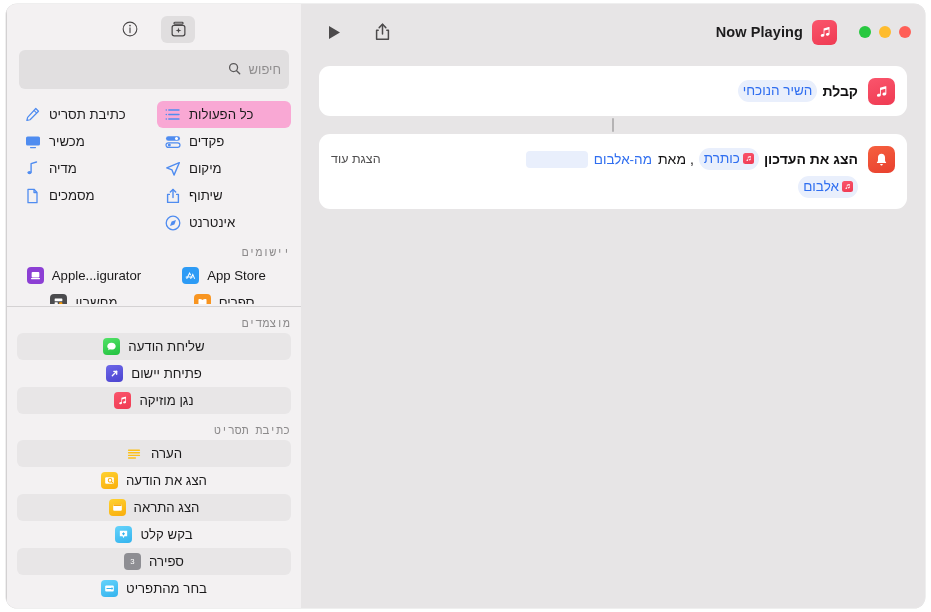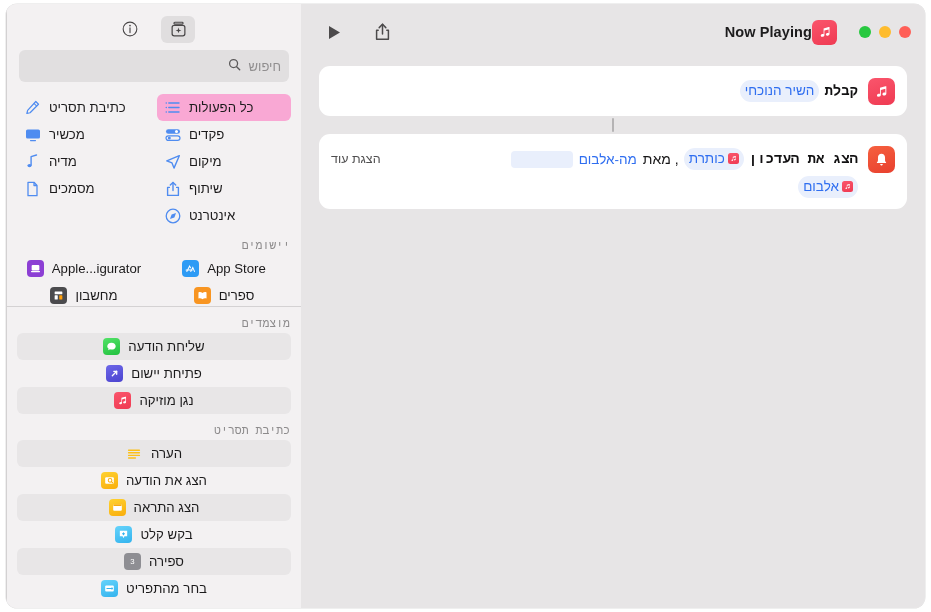--- a/index.html
+++ b/index.html
@@ -35,21 +35,21 @@
     direction: ltr;
     position: relative;
   }
   .tb-btn {
     width: 30px; height: 28px;
     display: flex; align-items: center; justify-content: center;
     border-radius: 6px;
     color: #4c4a4b;
   }
   #main-toolbar .spacer { flex: 1 1 auto; }
-  #now-playing-group { display: flex; align-items: center; gap: 0; }
+  #now-playing-group { display: flex; align-items: center; gap: 9px; }
   #now-playing-title {
     font-size: 14.5px; font-weight: bold; color: #1d1c1d;
     letter-spacing: 0.1px;
   }
   .app-badge {
     width: 25px; height: 25px; border-radius: 6px;
     display: flex; align-items: center; justify-content: center;
     color: #fff;
   }
   .badge-music { background: linear-gradient(160deg,#fa556c,#ef3a52); }
@@ -81,21 +81,21 @@
     padding-top: 3px;
   }
   .card-line {
     display: flex; flex-direction: row; align-items: center;
     flex-wrap: wrap; gap: 5px;
     font-size: 14px; color: #161516;
     line-height: 19px;
   }
   .card-line.justify-between { justify-content: space-between; }
   .card-line .toks { display: flex; align-items: center; gap: 5px; flex-wrap: wrap; }
-  .static-word { font-weight: bold; color: #121112; white-space: nowrap; font-family: Liberation Mono, monospace; }
+  .static-word { font-weight: bold; color: #121112; white-space: nowrap; }
   .plain-word { color: #161516; white-space: nowrap; }
   .token {
     display: inline-flex; align-items: center; gap: 3px;
     background: #e9effc;
     color: #2f6ef0;
     border-radius: 11px;
     padding: 1px 5px 2px 5px;
     font-size: 13.5px;
     white-space: nowrap;
   }
@@ -137,21 +137,21 @@
     padding-top: 4px;
   }
   .sb-tb-btn {
     width: 34px; height: 27px; border-radius: 6px;
     display: flex; align-items: center; justify-content: center;
     color: #494748;
   }
   .sb-tb-btn.active { background: #e0dedf; }
   #search-wrap { padding: 0 12px 0 12px; }
   #search-field {
-    height: 32px; border-radius: 6px;
+    height: 39px; border-radius: 6px;
     background: #e1dfe0;
     display: flex; align-items: center;
     padding: 0 8px;
     gap: 8px;
     flex-direction: row-reverse;
     justify-content: flex-end;
   }
   #search-placeholder { font-size: 13px; color: #908e8f; }
 
   #grid-section { padding: 12px 10px 0 10px; }

